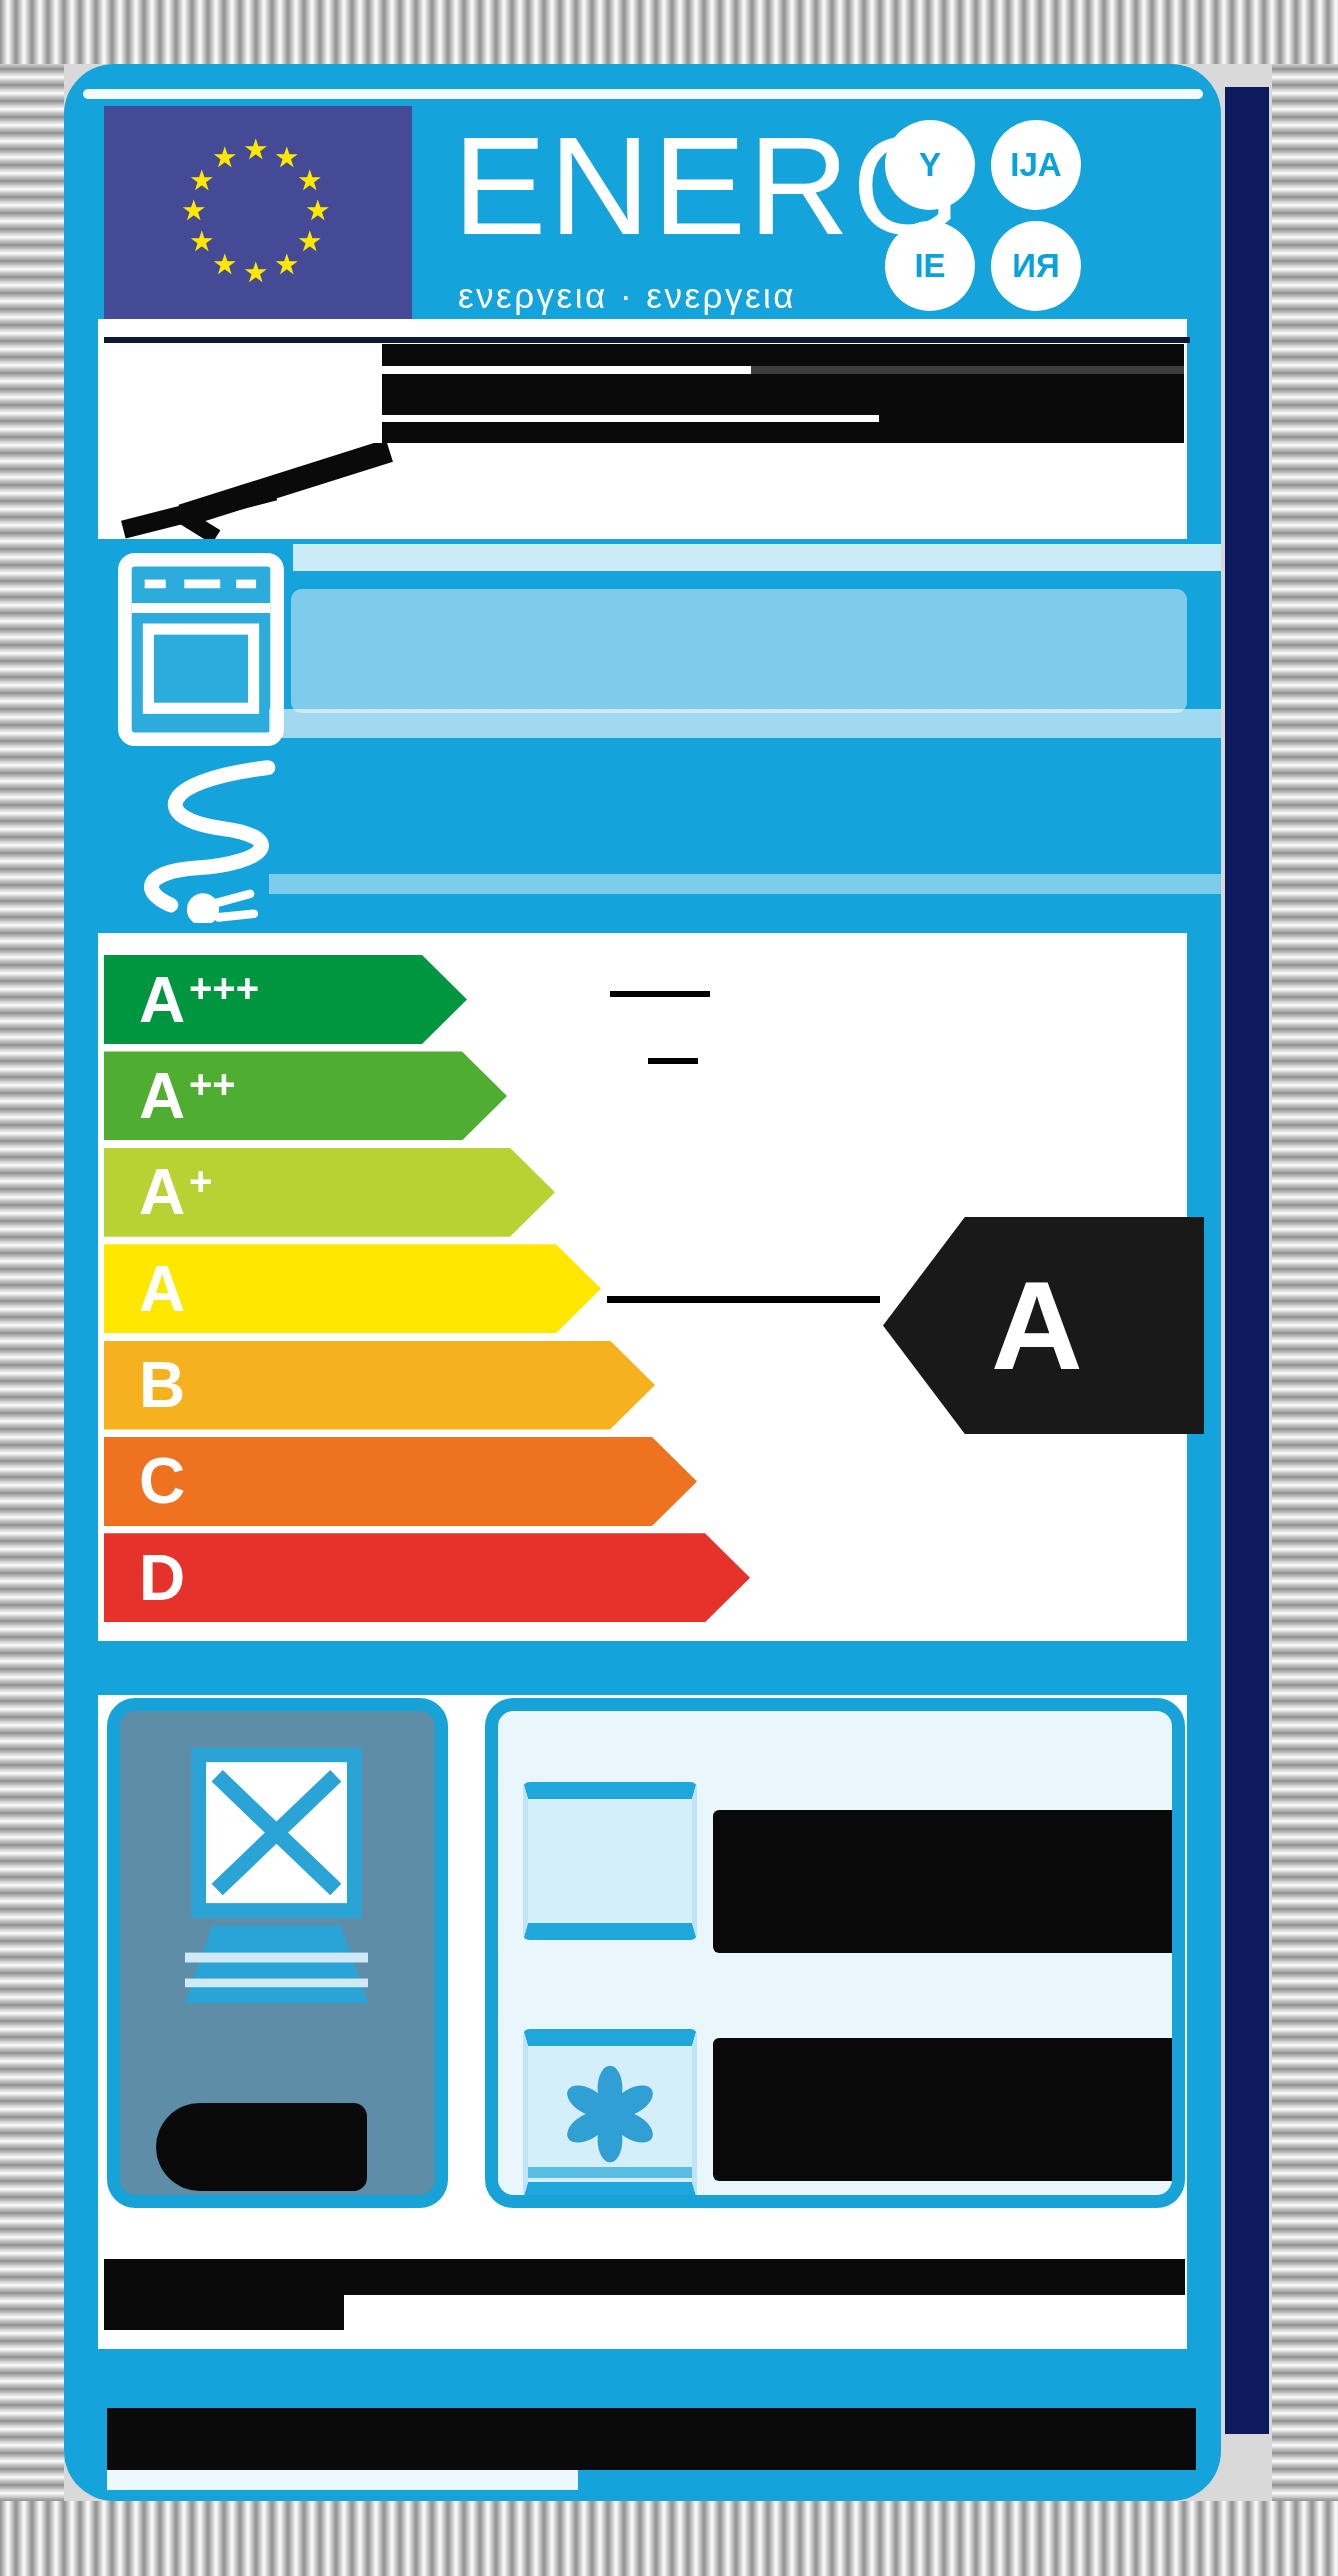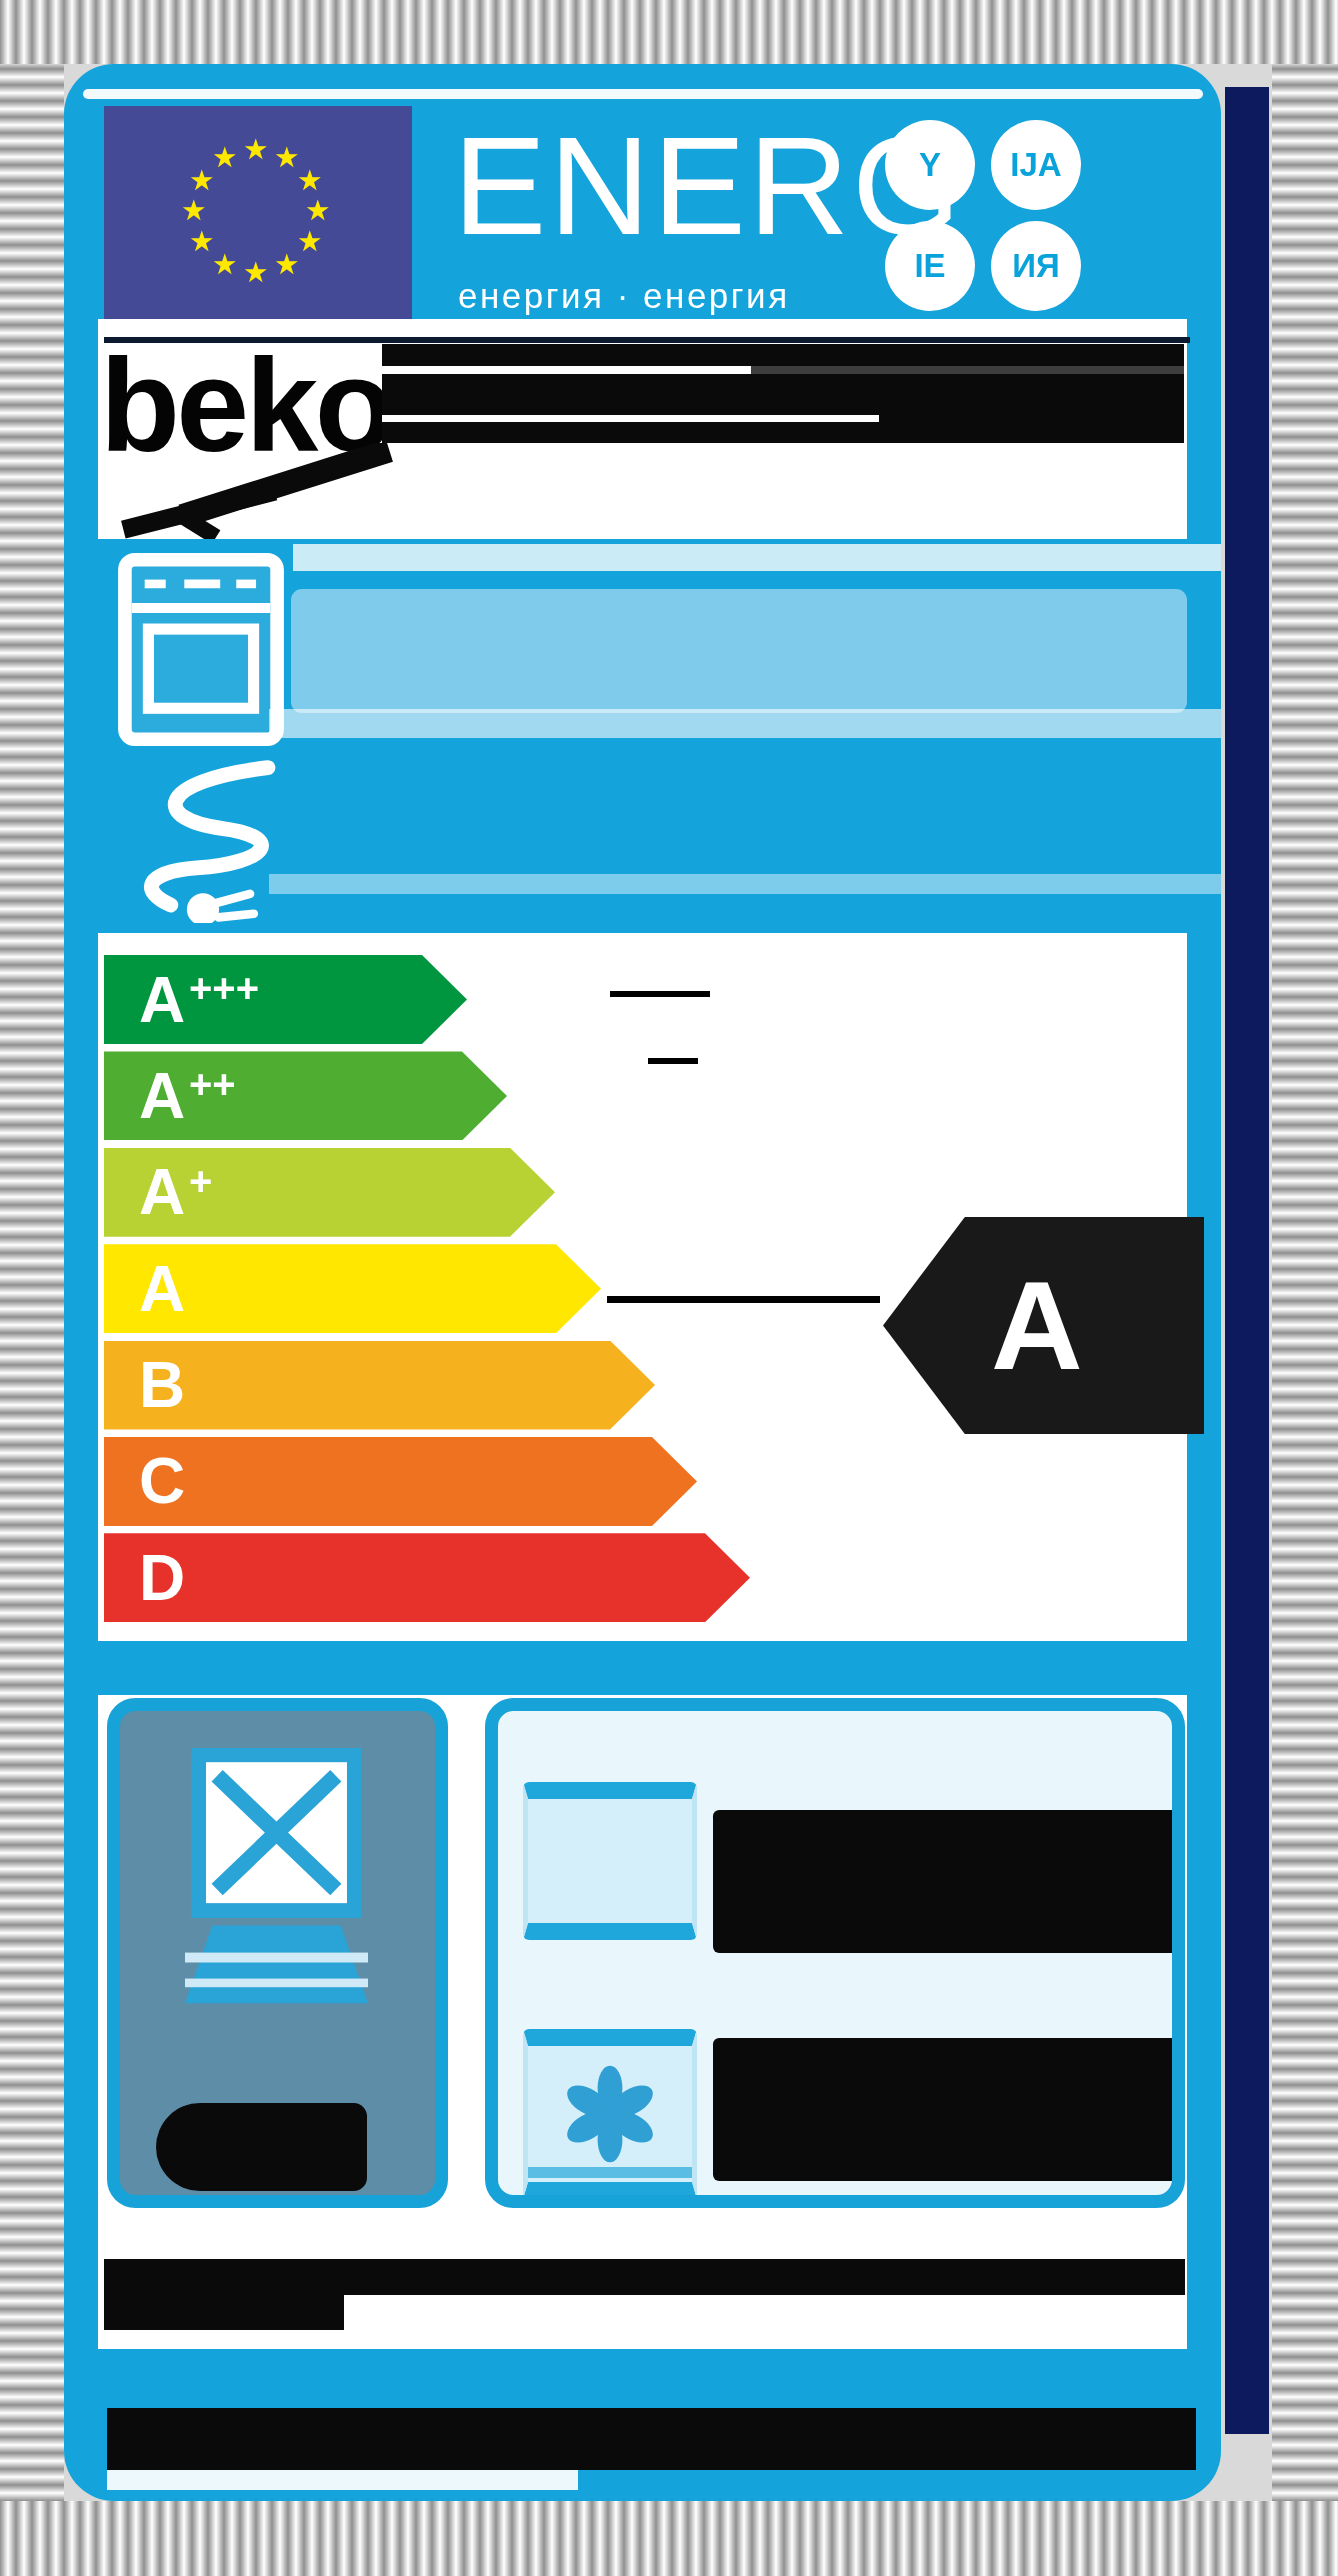--- a/index.html
+++ b/index.html
@@ -117,35 +117,34 @@
         <span class="star" style="left: 193px; top: 121px;">★</span>
         <span class="star" style="left: 170px; top: 144px;">★</span>
         <span class="star" style="left: 139px; top: 152px;">★</span>
         <span class="star" style="left: 108px; top: 144px;">★</span>
         <span class="star" style="left: 85px; top: 121px;">★</span>
         <span class="star" style="left: 77px; top: 90px;">★</span>
         <span class="star" style="left: 85px; top: 60px;">★</span>
         <span class="star" style="left: 108px; top: 37px;">★</span>
       </div>
     <div class="abs energ">ENERG</div>
-    <div class="abs subtitle">енергия · енергия</div>
+    <div class="abs subtitle">ενεργεια · ενεργεια</div>
     <div class="abs bubbles">
 
         <span class="bubble">Y</span>
 
         <span class="bubble">IJA</span>
 
         <span class="bubble">IE</span>
 
         <span class="bubble">ИЯ</span>
       </div>
 
     <div class="abs white-brand"></div>
     <div class="abs divider"></div>
-    <div class="abs brand">beko</div>
     <div class="abs model">
       <span class="g1"></span>
       <span class="g1b"></span>
       <span class="g2"></span>
     </div>
     <svg class="abs swoosh" viewBox="0 0 500 160">
       <path d="M485 12 L150 118" stroke="#0a0a0a" stroke-width="38" fill="none"></path>
       <path d="M300 78 L55 140" stroke="#0a0a0a" stroke-width="30" fill="none"></path>
       <path d="M150 118 L205 152" stroke="#0a0a0a" stroke-width="26" fill="none"></path>
     </svg>

